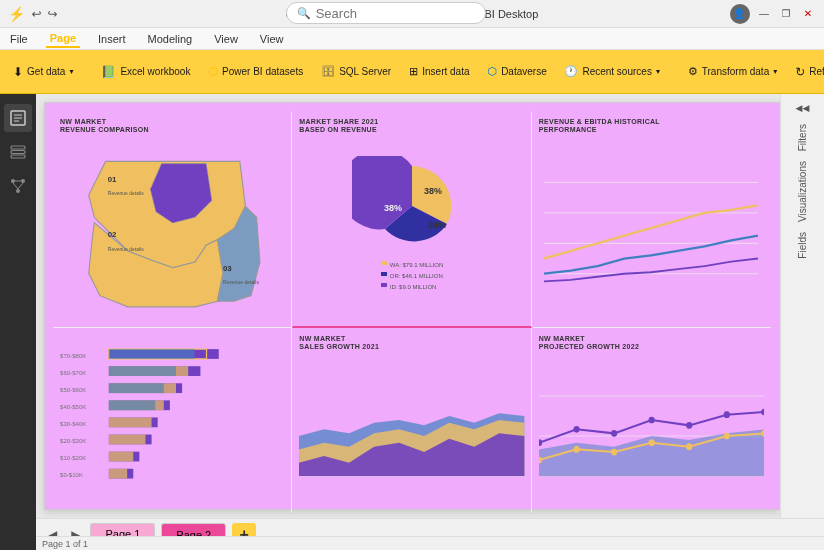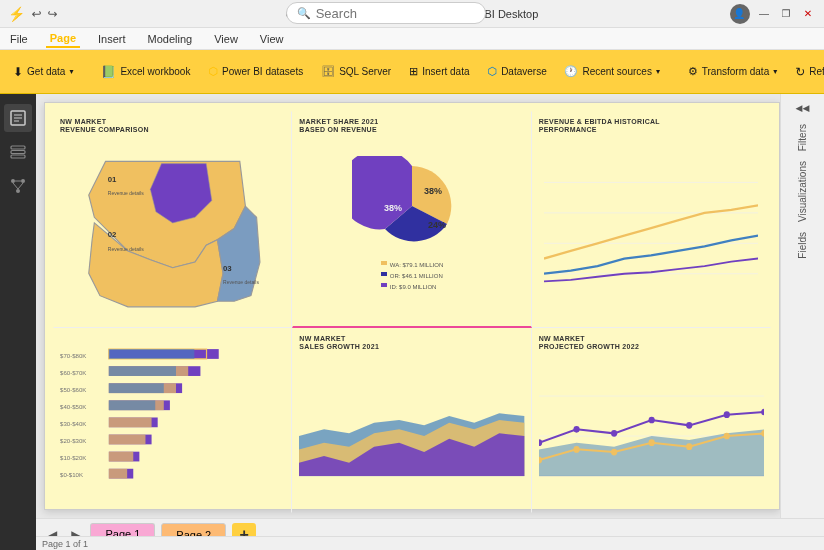--- a/index.html
+++ b/index.html
@@ -111,21 +111,21 @@
       bottom: 32px;
       background: #e8e8e8;
       overflow: hidden;
     }
     #canvas {
       position: absolute;
       left: 8px;
       top: 8px;
       right: 44px;
       bottom: 8px;
-      background: #fef9c3;
+      background: #f0abfc;
       border: 1px solid #ccc;
       box-shadow: 0 2px 8px rgba(0,0,0,0.15);
     }
 
     
     #right-panel {
       position: absolute;
       right: 0;
       top: 0;
       width: 44px;
@@ -175,21 +175,21 @@
       align-items: center;
       padding: 0 8px;
       gap: 6px;
     }
     .page-nav-btn { background: transparent; border: none; cursor: pointer; font-size: 12px; color: #555; padding: 2px 4px; }
     .page-tab {
       height: 24px;
       padding: 0 14px;
       border-radius: 3px 3px 0 0;
       border: 1px solid #ccc;
-      background: #fdba74;
+      background: #ec4899;
       cursor: pointer;
       font-size: 11px;
       display: flex;
       align-items: center;
       font-weight: 500;
     }
     .page-tab.active { background: #f9a8d4; border-bottom: 2px solid #ffc000; }
     .page-add-btn {
       width: 24px; height: 24px;
       background: #ffd040;

